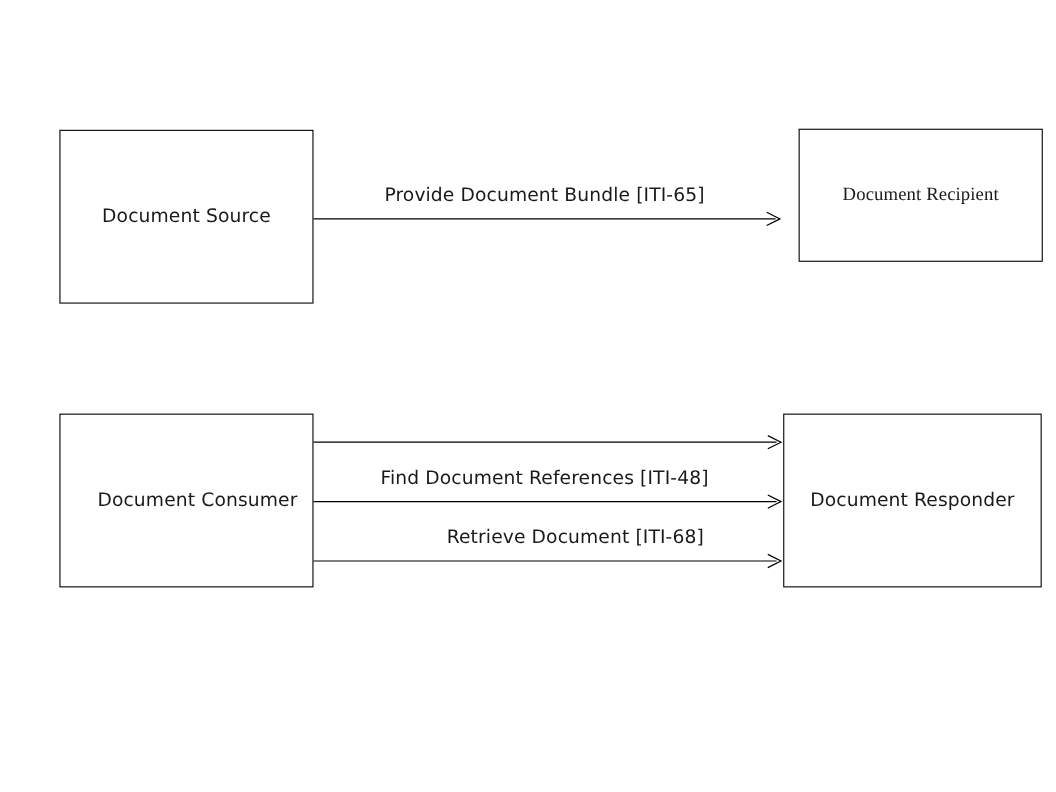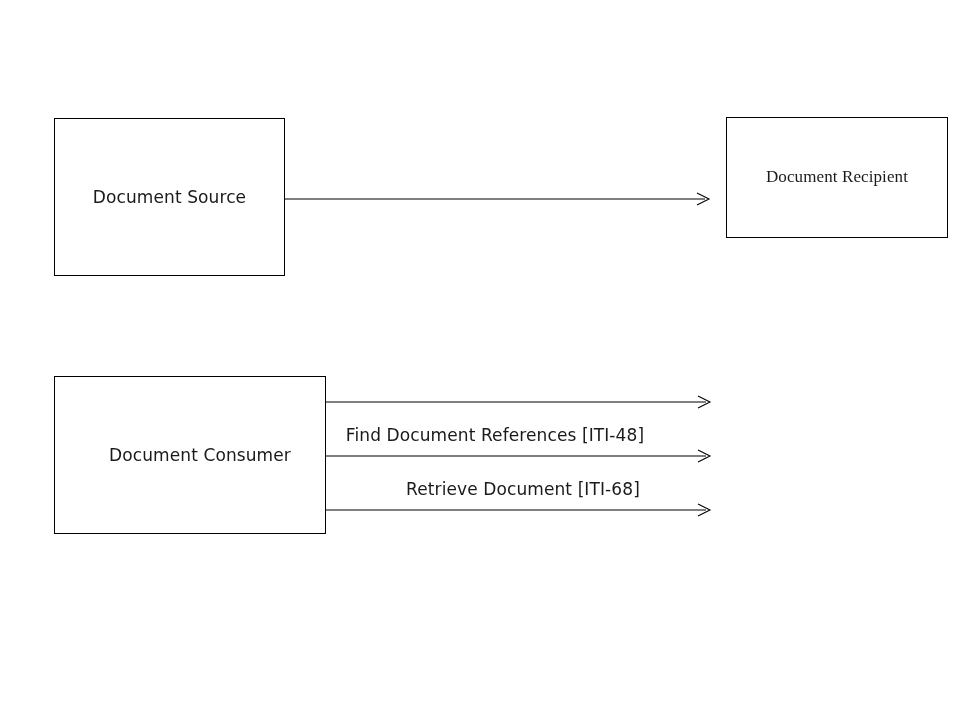--- a/index.html
+++ b/index.html
@@ -75,24 +75,28 @@
   </svg>
 
   <div class="actor-box" style="left:54px; top:118px; width:231px; height:158px;">
     <span class="actor-label">Document Source</span>
   </div>
 
   <div class="actor-box" style="left:726px; top:117px; width:222px; height:121px;font-family:Liberation Serif, serif;">
     <span class="actor-label">Document Recipient</span>
   </div>
 
-  <div class="actor-box" style="left:54px; top:376px; width:272px; height:158px;padding-left:20px;">
+  <div class="actor-box" style="left:54px; top:376px; width:231px; height:158px;padding-left:20px;">
     <span class="actor-label">Document Consumer</span>
   </div>
 
+  <div class="actor-box" style="left:712px; top:376px; width:235px; height:158px;">
+    <span class="actor-label">Document Responder</span>
+  </div>
 
+  <div class="txn-label" style="left:284px; top:168px; width:422px;">Provide Document Bundle [ITI-65]</div>
 
 
   <div class="txn-label" style="left:284px; top:425px; width:422px;">Find Document References [ITI-48]</div>
 
   <div class="txn-label" style="left:284px; top:479px; width:422px;margin-left:28px;">Retrieve Document [ITI-68]</div>
 
 </div>
 
 </body></html>

